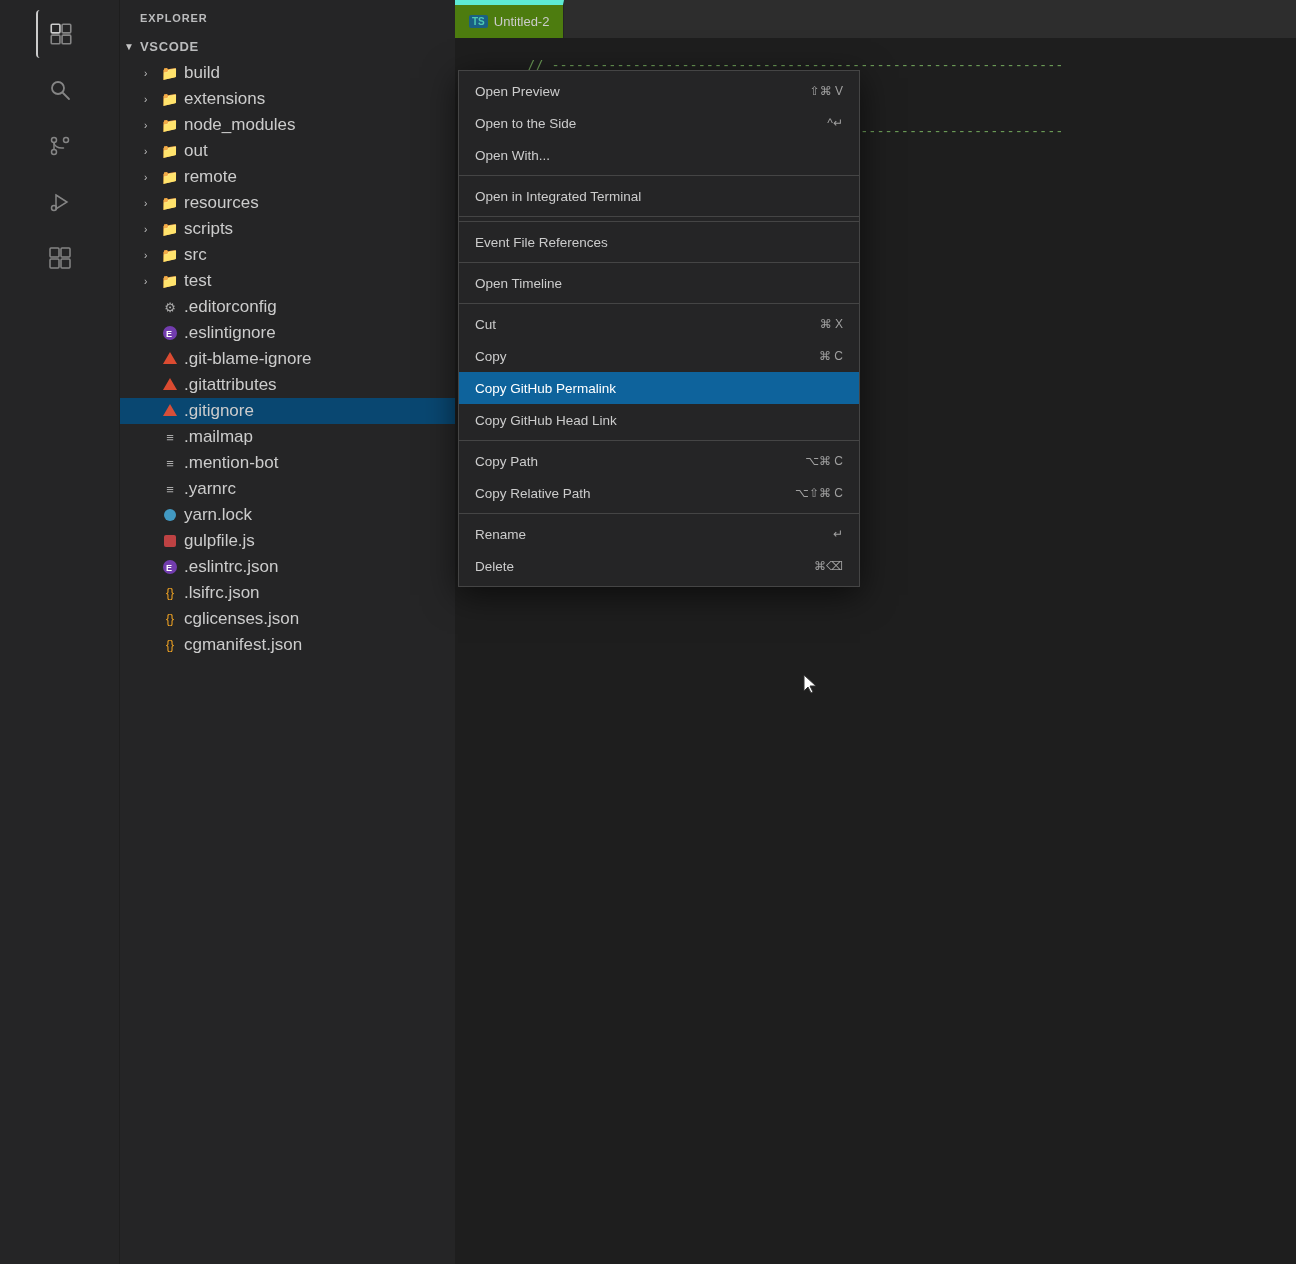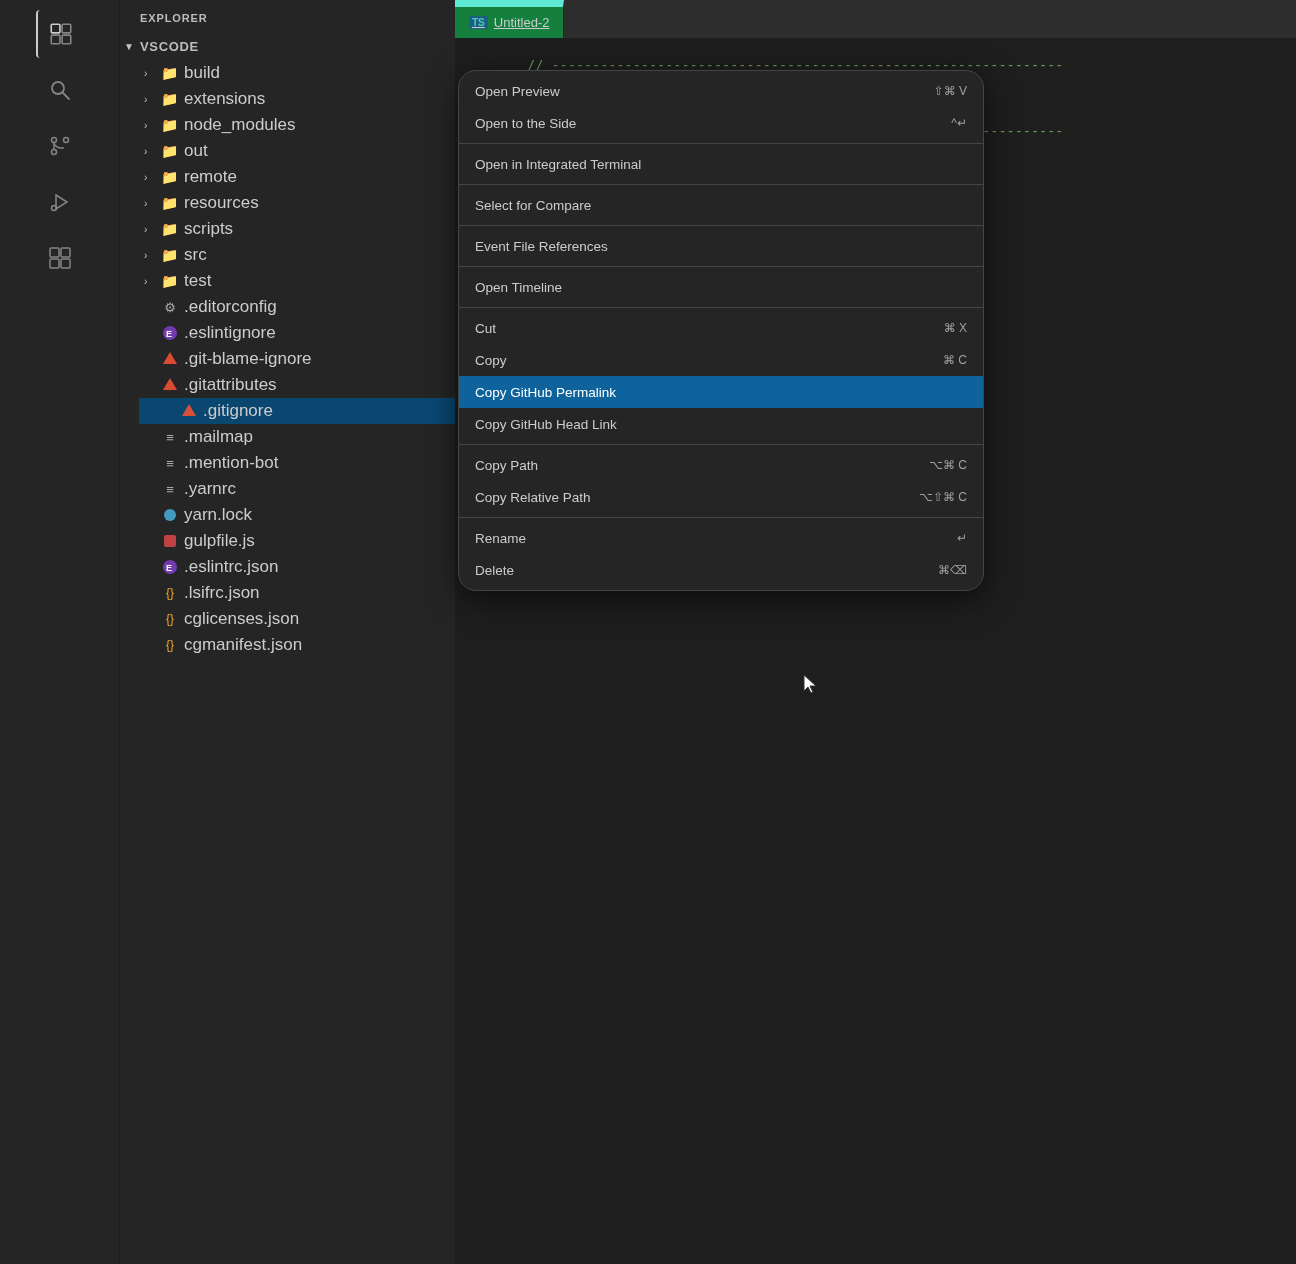--- a/index.html
+++ b/index.html
@@ -75,21 +75,20 @@
       align-items: center;
       padding: 2px 0 2px 8px;
       cursor: pointer;
       color: #cccccc;
       font-size: 13.5px;
       height: 26px;
     }
 
     .tree-item.selected {
       background: #094771;
-      margin-left: 19px;
     }
 
     .tree-item .arrow {
       width: 16px;
       font-size: 10px;
       color: #c5c5c5;
       flex-shrink: 0;
     }
 
     .tree-item .icon {
@@ -153,23 +152,22 @@
       align-items: center;
       font-size: 13px;
       color: #969696;
       background: #2d2d2d;
       border-right: 1px solid #252526;
       cursor: pointer;
     }
 
     .editor-tab.active {
       color: #cccccc;
-      background: #15803d;
-      border-top: 7px solid #5eead4;
-      text-decoration: underline;
+      background: #4d7c0f;
+      border-top: 5px solid #5eead4;
     }
 
     .editor-tab .ts-badge {
       background: #1a6084;
       color: #4ec9b0;
       font-size: 10px;
       font-weight: bold;
       padding: 1px 3px;
       border-radius: 2px;
       margin-right: 6px;
@@ -207,24 +205,24 @@
     .c-string { color: #ce9178; }
     .c-func { color: #dcdcaa; }
     .c-var { color: #9cdcfe; }
     .c-punct { color: #d4d4d4; }
 
     
     .context-menu {
       position: absolute;
       left: 458px;
       top: 70px;
-      width: 526px;
+      width: 402px;
       background: #252526;
       border: 1px solid #454545;
-      border-radius: 18px;
+      border-radius: 0;
       box-shadow: 0 8px 32px rgba(0,0,0,0.6);
       z-index: 1000;
       padding: 4px 0;
       font-size: 13.5px;
     }
 
     .menu-item {
       display: flex;
       align-items: center;
       justify-content: space-between;
@@ -606,35 +604,35 @@
   <div class="menu-item">
     <span class="menu-label">Open Preview</span>
     <span class="menu-shortcut">⇧⌘ V</span>
   </div>
 
   <div class="menu-item">
     <span class="menu-label">Open to the Side</span>
     <span class="menu-shortcut">^↵</span>
   </div>
 
+  <div class="menu-item">
+    <span class="menu-label">Open With...</span>
+    <span class="menu-shortcut"></span>
+  </div>
 
   <div class="menu-separator"></div>
 
 
   <div class="menu-item">
     <span class="menu-label">Open in Integrated Terminal</span>
     <span class="menu-shortcut"></span>
   </div>
 
   <div class="menu-separator"></div>
 
-  <div class="menu-item">
-    <span class="menu-label">Select for Compare</span>
-    <span class="menu-shortcut"></span>
-  </div>
 
   <div class="menu-separator"></div>
 
   <div class="menu-item">
     <span class="menu-label">Event File References</span>
     <span class="menu-shortcut"></span>
   </div>
 
   <div class="menu-separator"></div>
 

